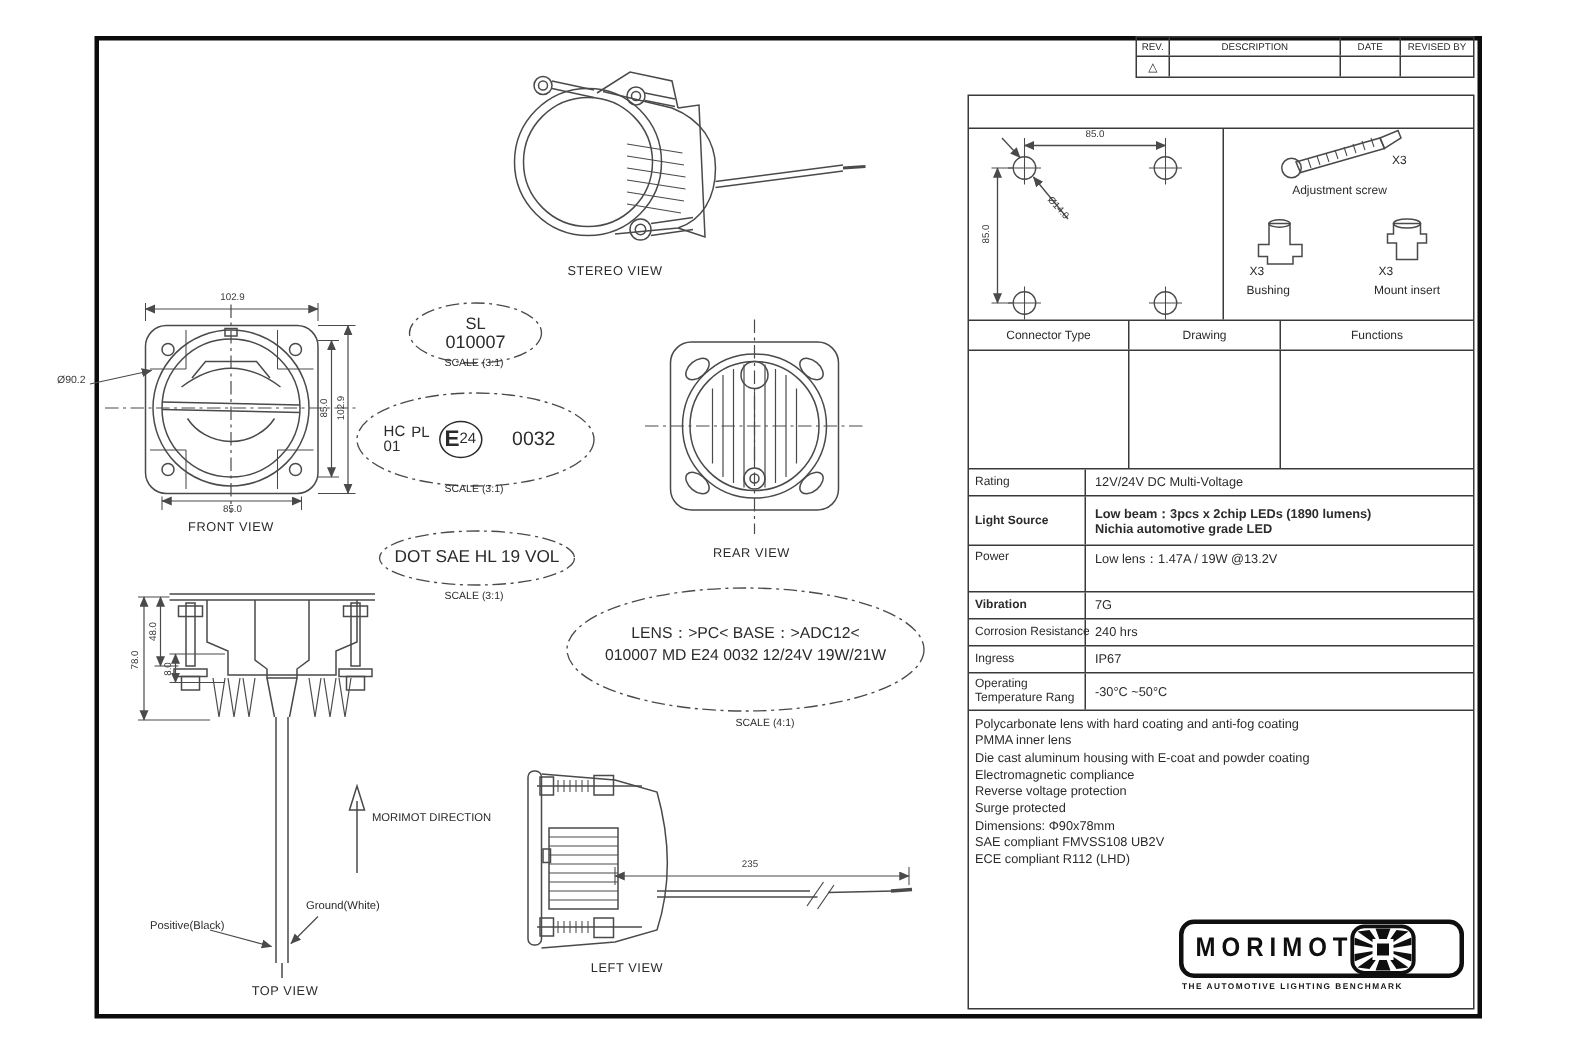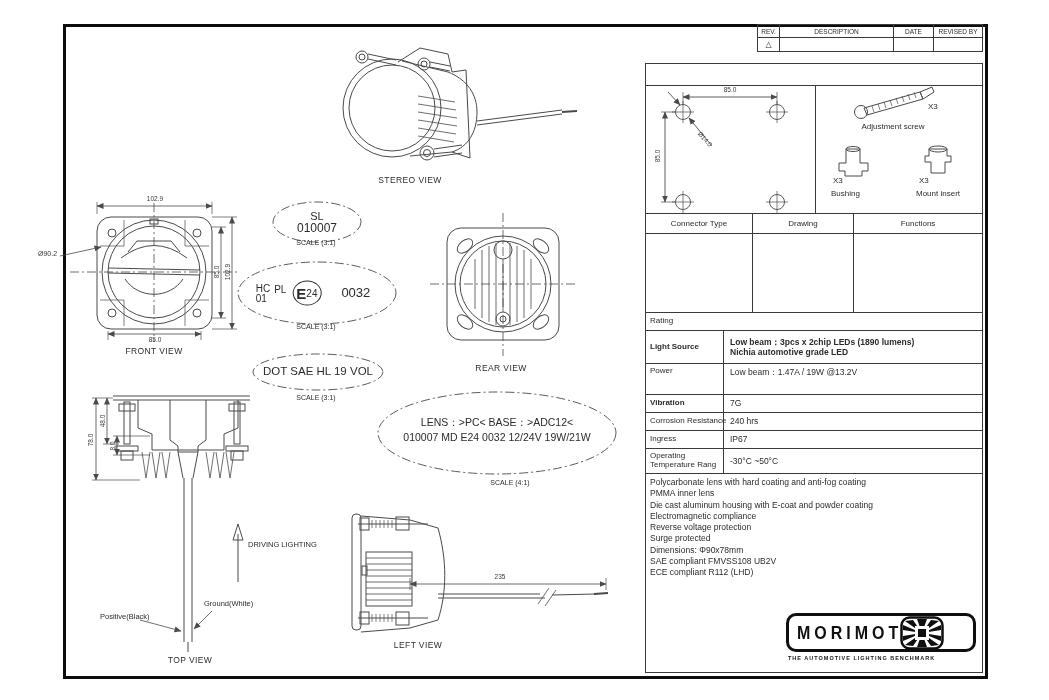--- a/index.html
+++ b/index.html
@@ -221,21 +221,21 @@
 
   <div class="t c dim" style="left:155px;top:195px;">102.9</div>
   <div class="t c dim" style="left:155px;top:336px;">85.0</div>
   <div class="t dim" style="left:38px;top:250px;font-size:7px;">Ø90.2</div>
   <div class="t r dim" style="left:217px;top:272px;">85.0</div>
   <div class="t r dim" style="left:228px;top:272px;">102.9</div>
 
   <div class="t r dim" style="left:91px;top:440px;">78.0</div>
   <div class="t r dim" style="left:103px;top:421px;">48.0</div>
   <div class="t r dim" style="left:113px;top:446px;">8.0</div>
-  <div class="t small" style="left:248px;top:541px;font-size:7.5px;">DRIVING LIGHTING</div>
+  <div class="t small" style="left:248px;top:541px;font-size:7.5px;">MORIMOT DIRECTION</div>
   <div class="t small" style="left:100px;top:613px;">Positive(Black)</div>
   <div class="t small" style="left:204px;top:600px;">Ground(White)</div>
 
   <div class="t c dim" style="left:500px;top:573px;">235</div>
 
   <div class="mark cc t" style="left:317px;top:222px;font-size:11px;line-height:12px;">
     <div>SL</div>
     <div style="font-size:12px;">010007</div>
   </div>
   <div class="t c scale" style="left:316px;top:239px;">SCALE (3:1)</div>
@@ -290,31 +290,32 @@
       <div class="cell" style="width:101px;">Drawing</div>
       <div class="cell" style="flex:1;">Functions</div>
     </div>
     <div class="trow" style="height:79px;">
       <div class="cell" style="width:107px;"></div>
       <div class="cell" style="width:101px;"></div>
       <div class="cell" style="flex:1;"></div>
     </div>
     <div class="trow" style="height:18px;">
       <div class="cell spec-label" style="width:78px;">Rating</div>
+      <div class="cell spec-value" style="flex:1;">12V/24V DC Multi-Voltage</div>
     </div>
     <div class="trow" style="height:33px;font-weight:bold;">
       <div class="cell spec-label" style="width:78px;">Light Source</div>
       <div class="cell spec-value" style="flex:1;flex-direction:column;align-items:flex-start;justify-content:center;">
         <div>Low beam：3pcs x 2chip LEDs (1890 lumens)</div>
         <div>Nichia automotive grade LED</div>
       </div>
     </div>
     <div class="trow" style="height:31px;">
       <div class="cell spec-label" style="width:78px;align-items:flex-start;padding-top:3px;">Power</div>
-      <div class="cell spec-value" style="flex:1;align-items:flex-start;padding-top:3px;">Low beam：1.47A / 19W @13.2V</div>
+      <div class="cell spec-value" style="flex:1;align-items:flex-start;padding-top:3px;">Low lens：1.47A / 19W @13.2V</div>
     </div>
     <div class="trow" style="height:18px;">
       <div class="cell spec-label" style="width:78px;font-weight:bold;">Vibration</div>
       <div class="cell spec-value" style="flex:1;">7G</div>
     </div>
     <div class="trow" style="height:18px;">
       <div class="cell spec-label" style="width:78px;white-space:nowrap;overflow:visible;">Corrosion Resistance</div>
       <div class="cell spec-value" style="flex:1;">240 hrs</div>
     </div>
     <div class="trow" style="height:18px;">

